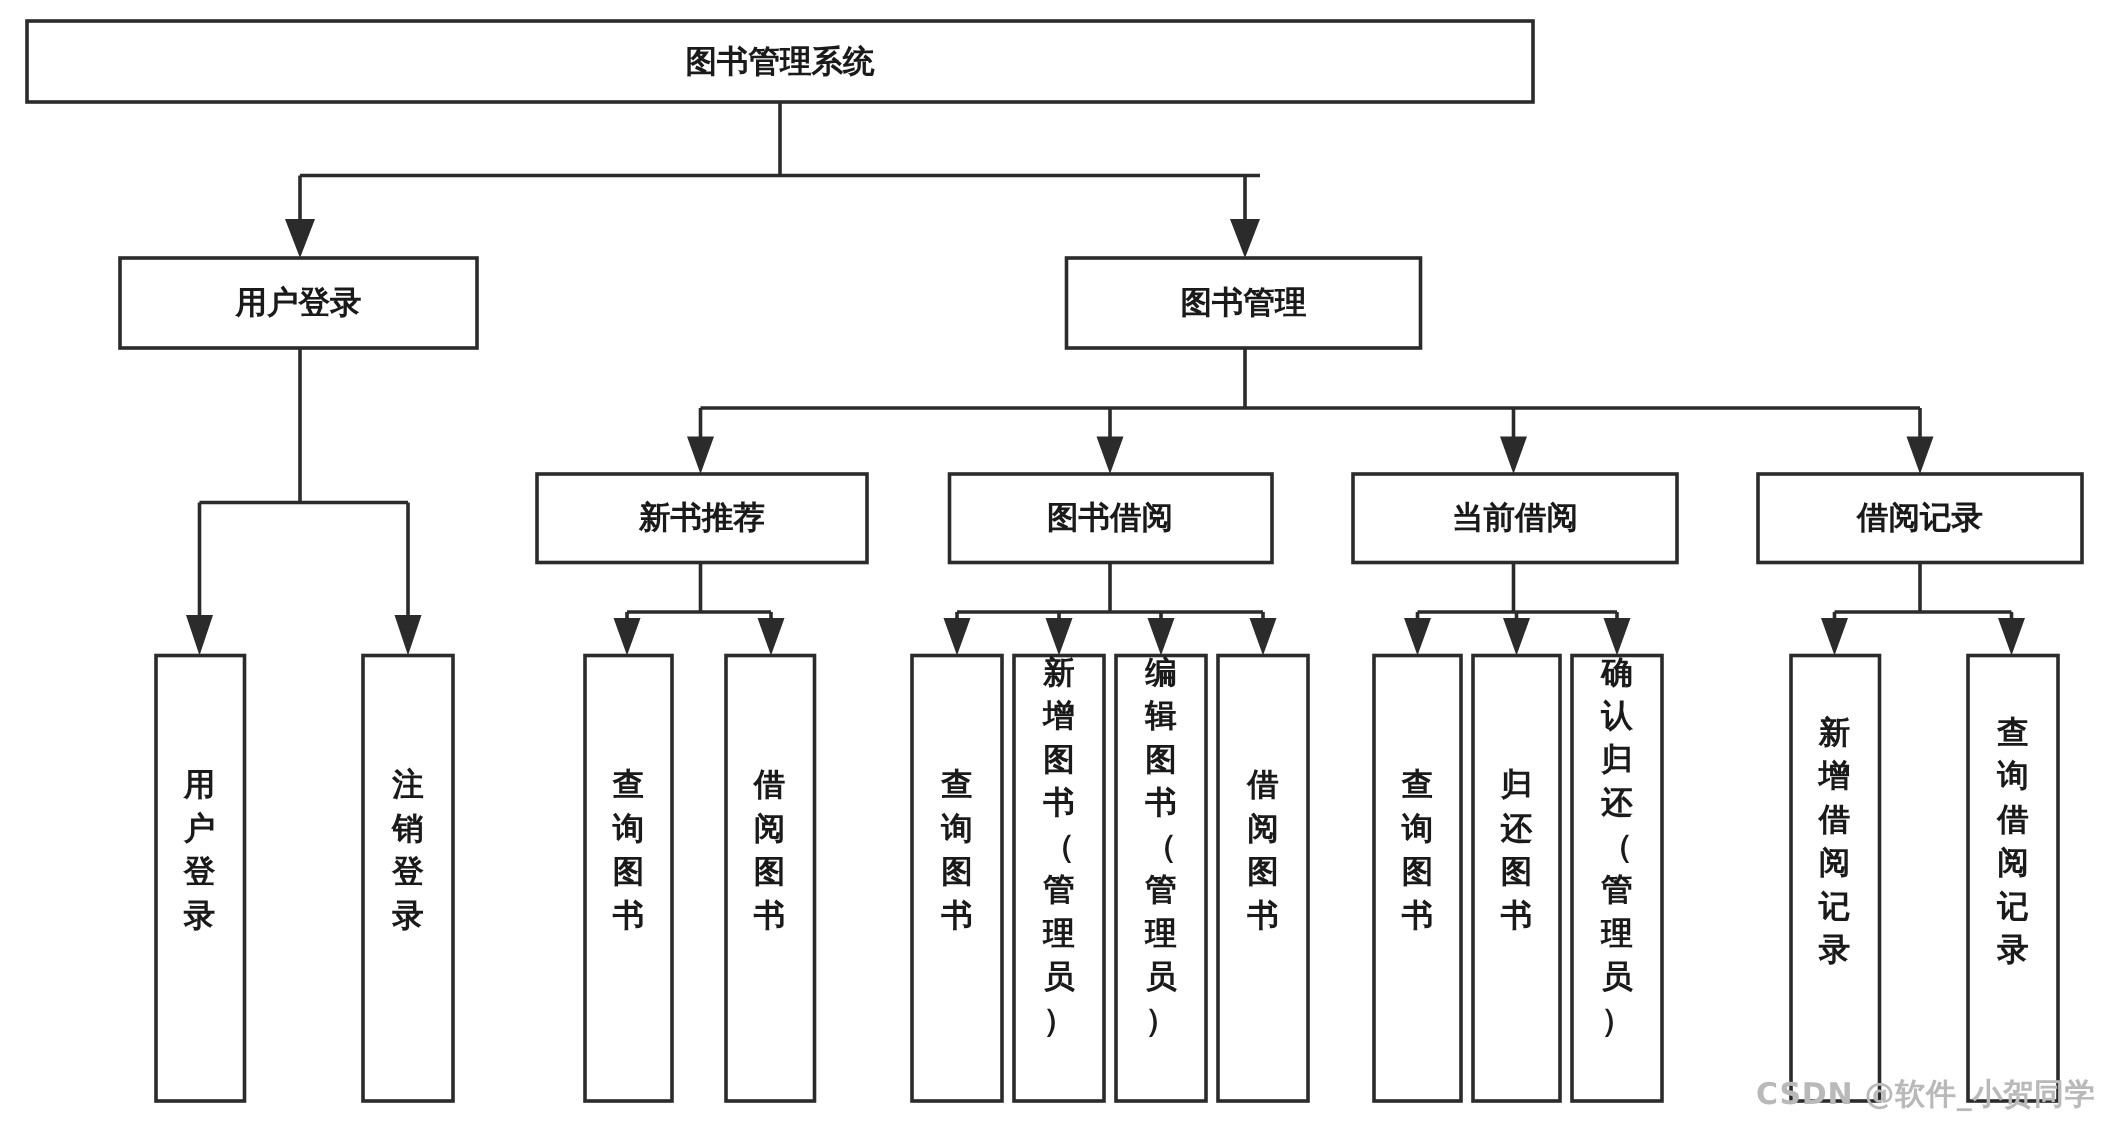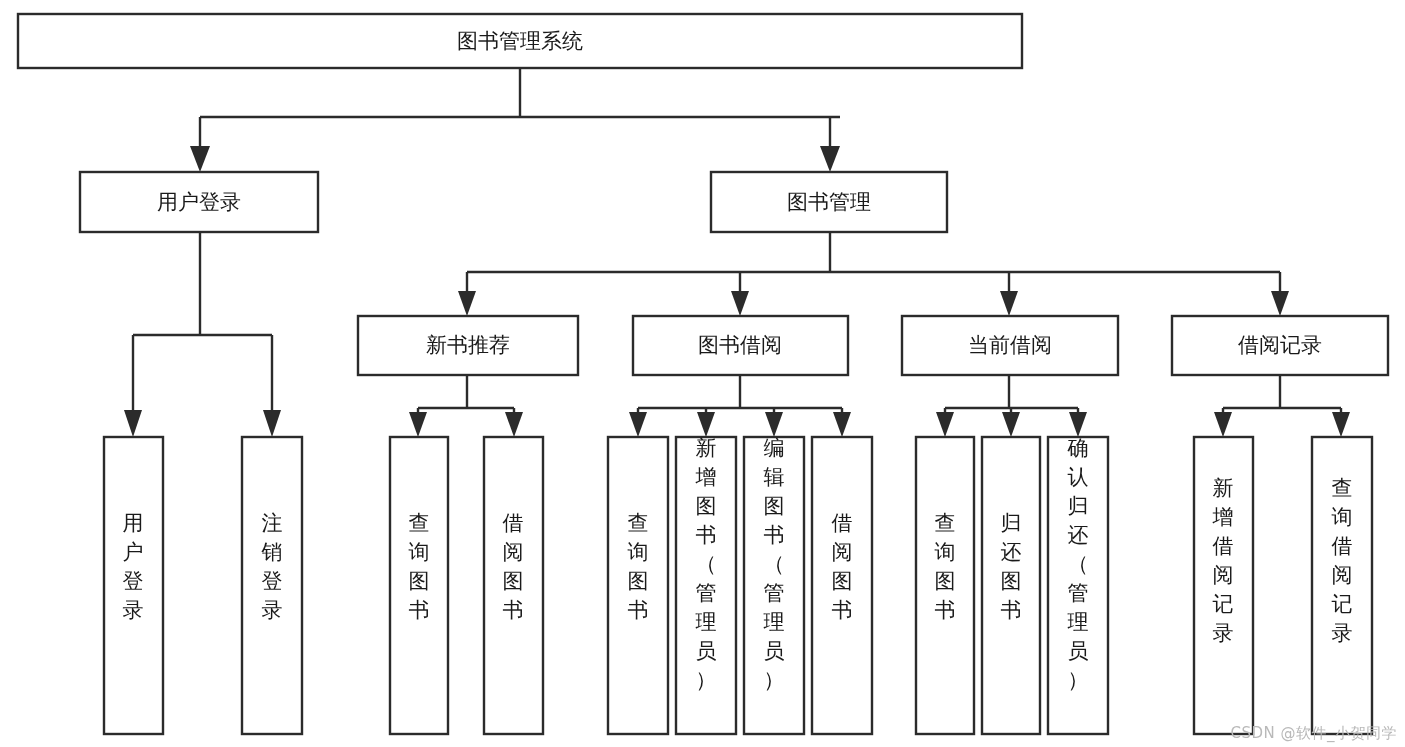--- a/index.html
+++ b/index.html
@@ -7,20 +7,21 @@
     padding: 0;
     background: #ffffff;
   }
   #page {
     position: relative;
     width: 1405px;
     height: 747px;
     background: #ffffff;
     font-family: "DejaVu Sans", "Liberation Sans", sans-serif;
     overflow: hidden;
+    font-weight: bold;
   }
   svg.diagram {
     position: absolute;
     left: 0;
     top: 0;
     width: 1405px;
     height: 747px;
   }
   .node-rect {
     fill: #ffffff;
@@ -48,21 +49,21 @@
     font-family: "DejaVu Sans", "Liberation Sans", sans-serif;
     fill: #1a1a1a;
     font-size: 21px;
     text-anchor: middle;
   }
   .watermark {
     position: absolute;
     right: 8px;
     bottom: 4px;
     font-family: "DejaVu Sans", "Liberation Sans", sans-serif;
-    font-size: 15px;
+    font-size: 20px;
     color: #b9b9b9;
     letter-spacing: 0.5px;
     white-space: nowrap;
     user-select: none;
   }
 </style>
 </head>
 <body>
 
 <div id="page">

